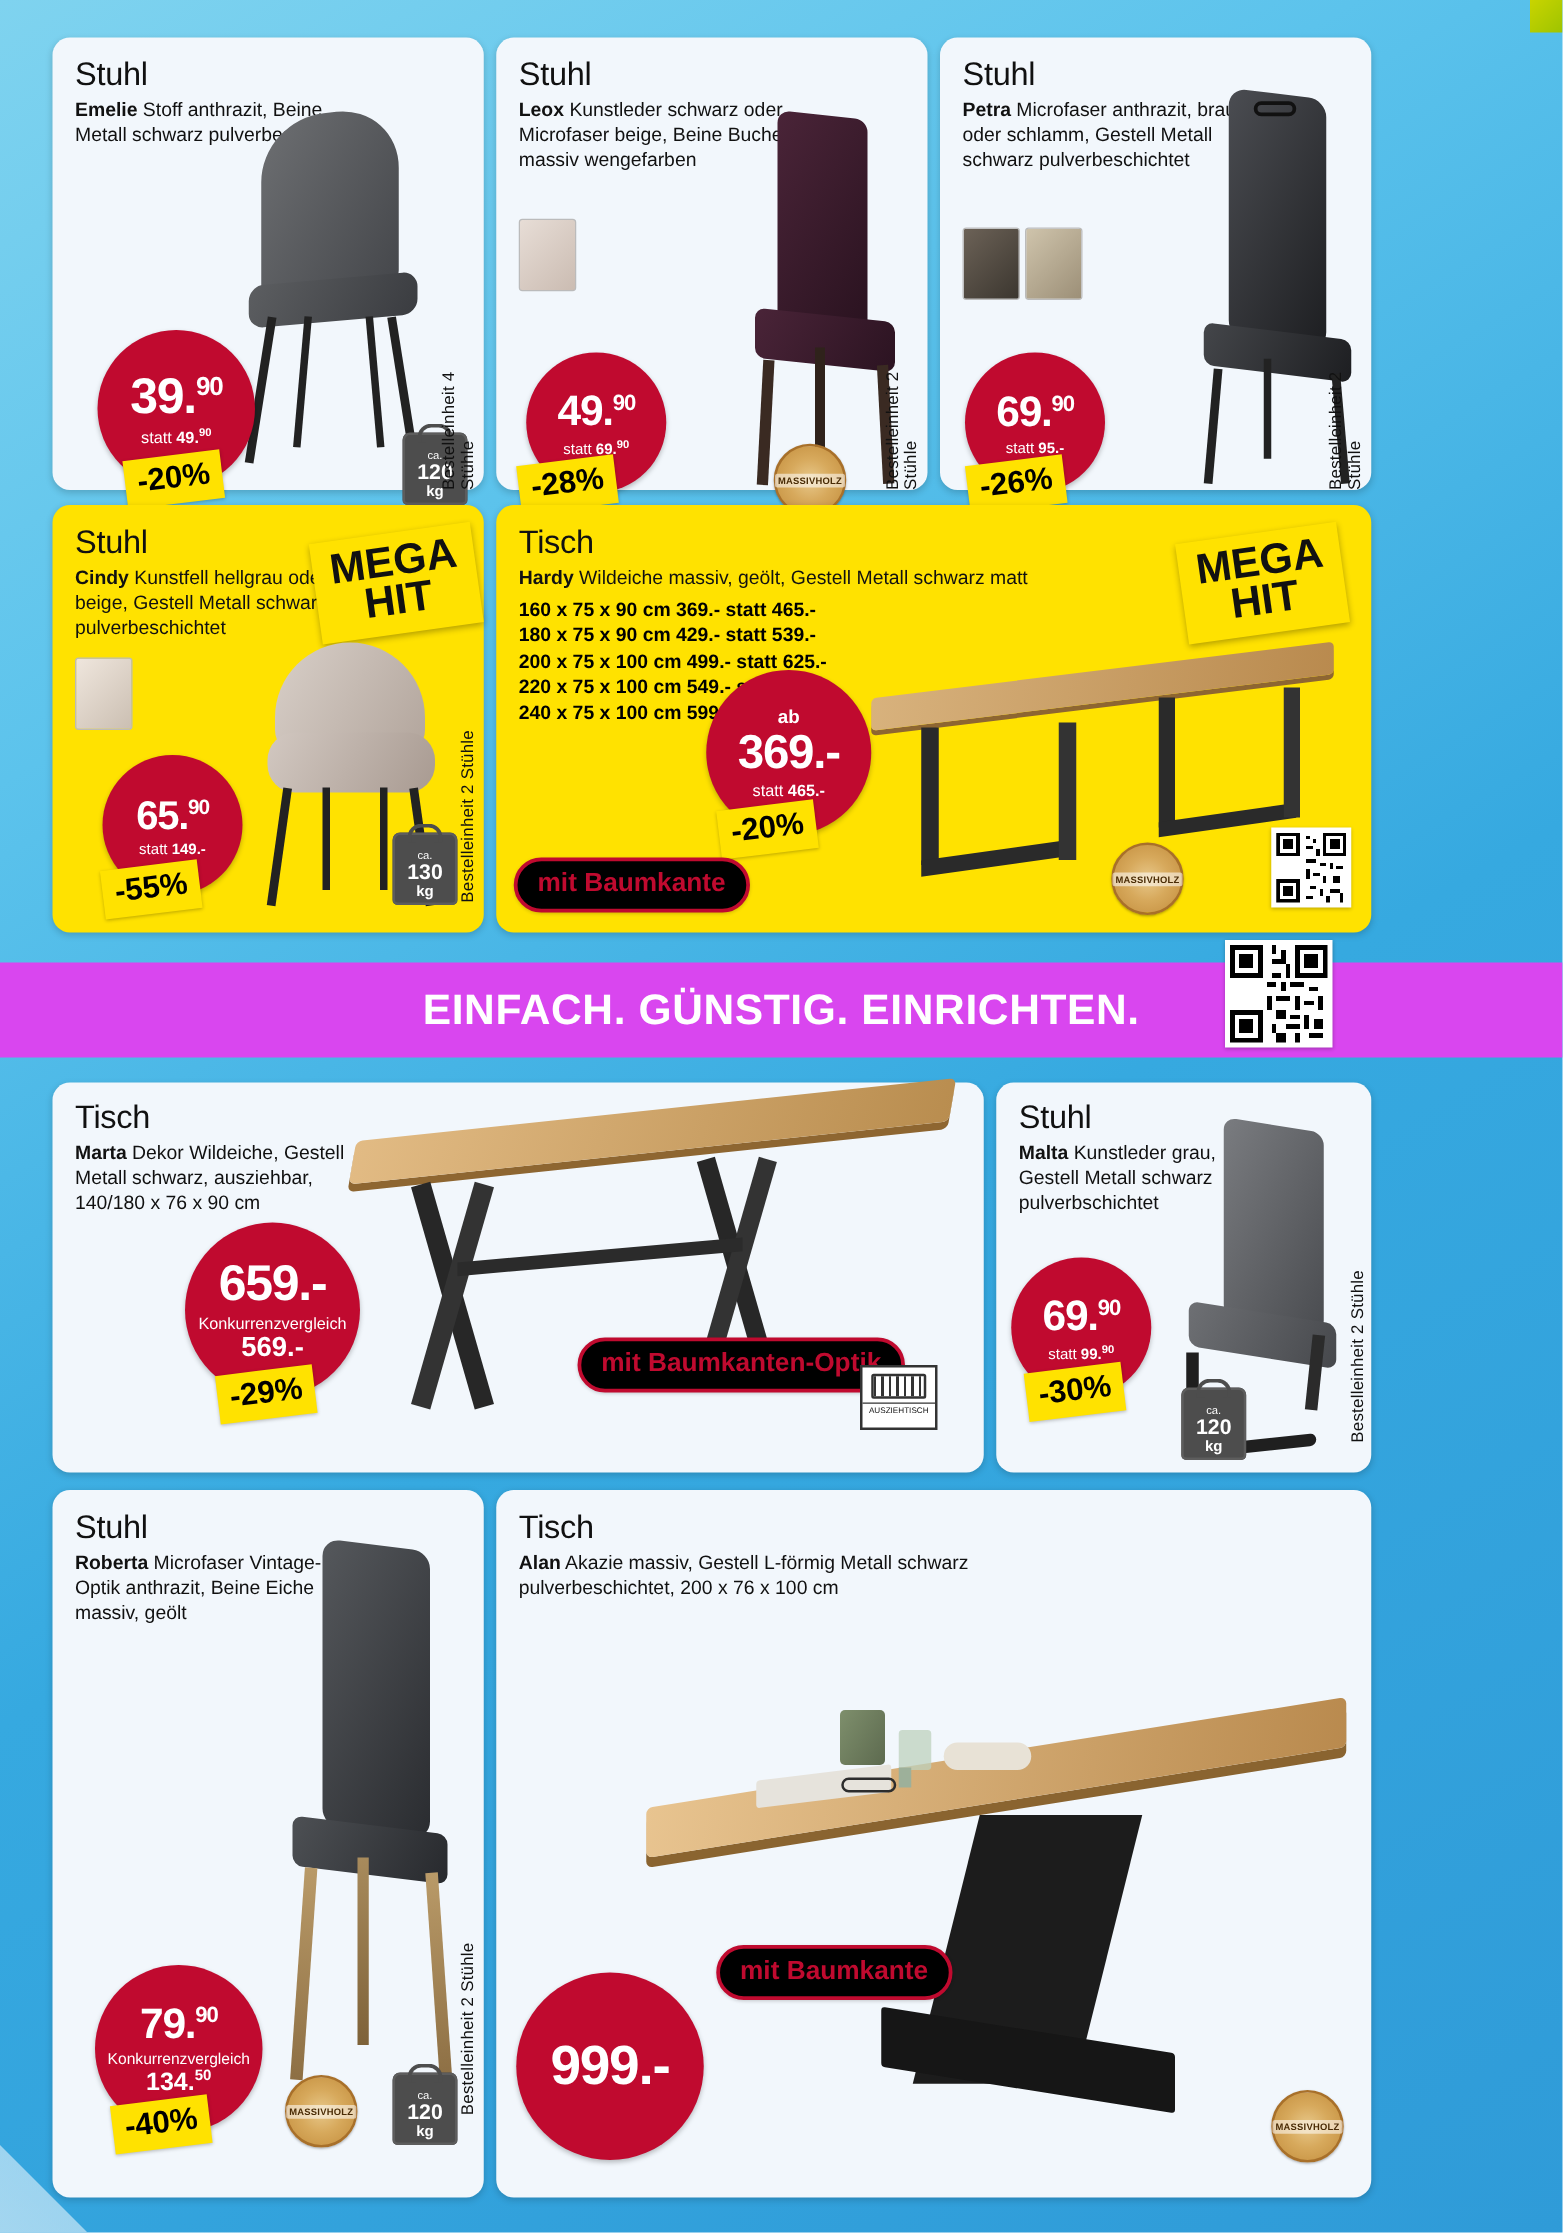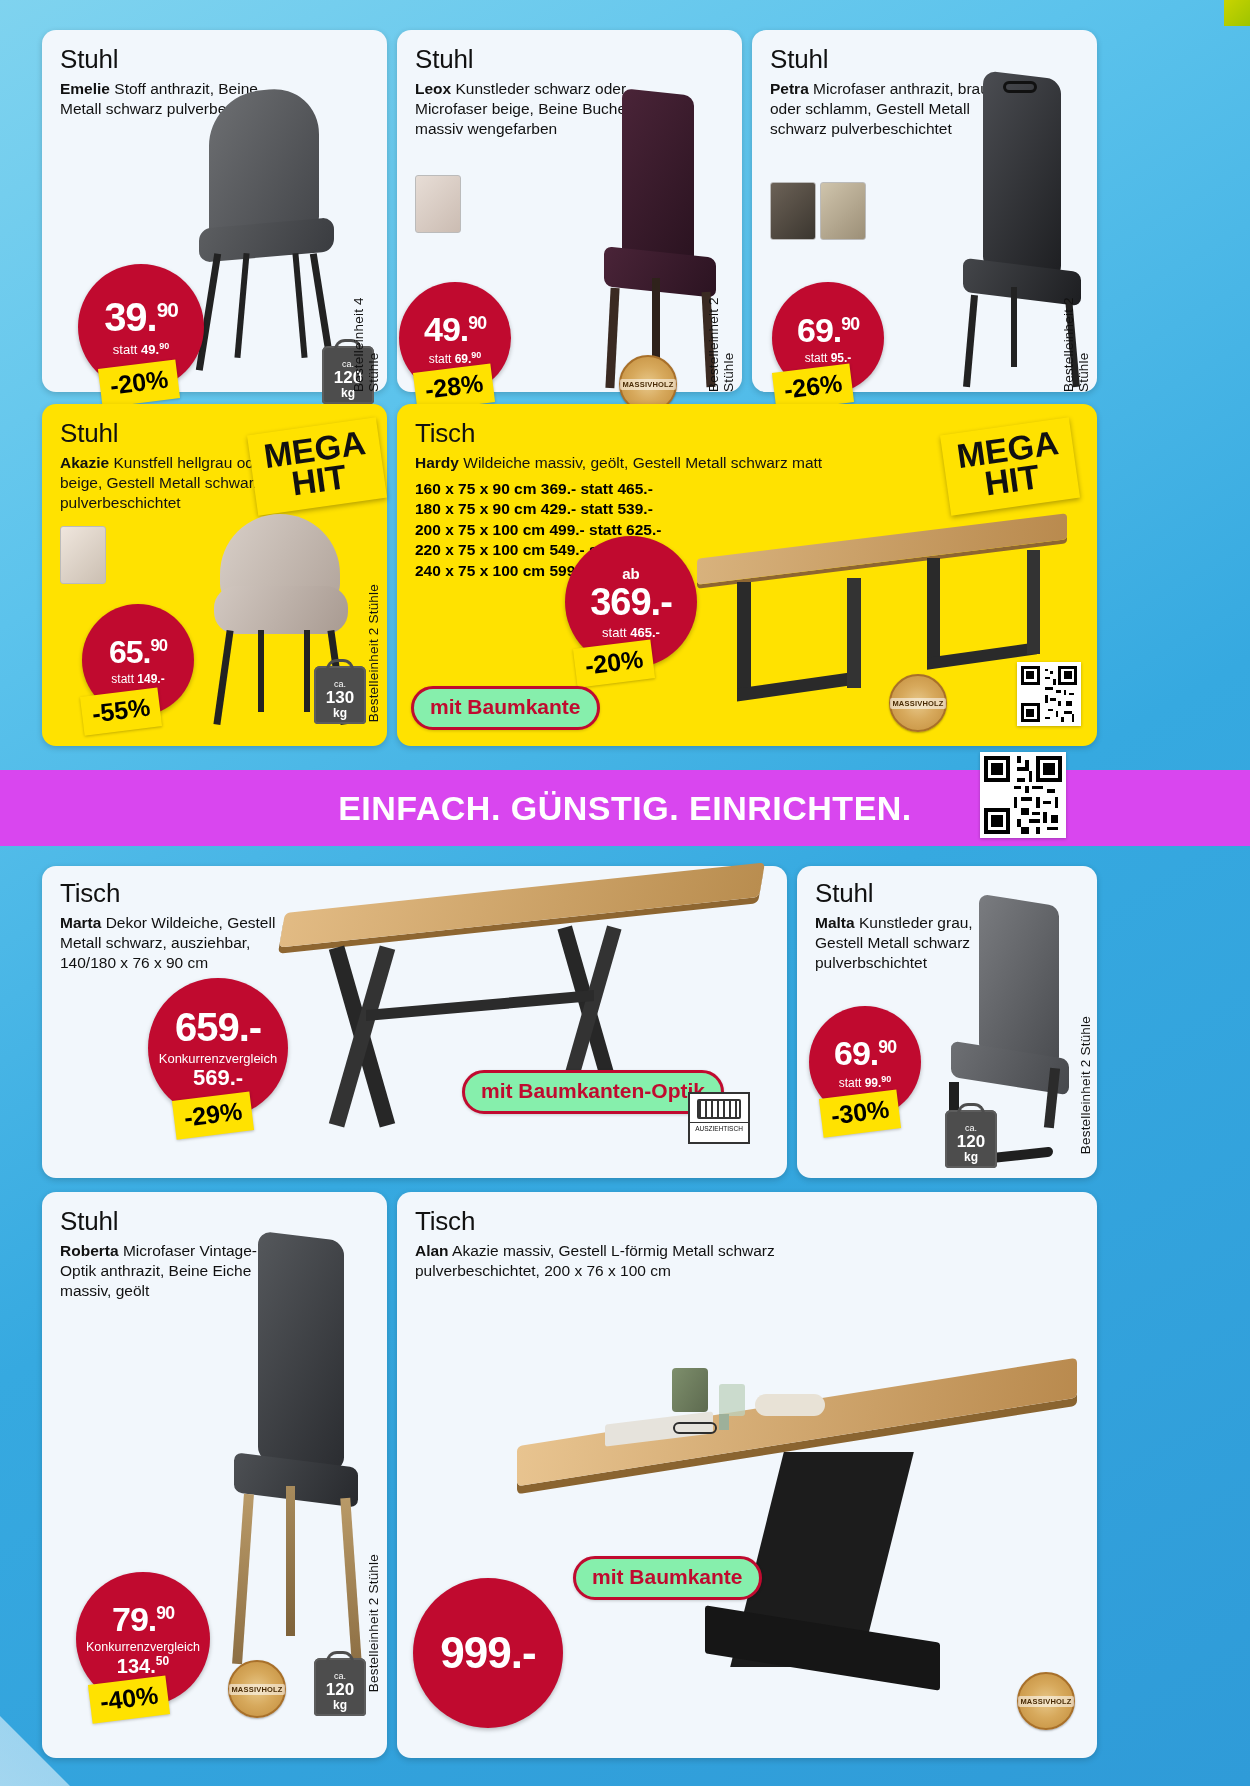--- a/index.html
+++ b/index.html
@@ -77,21 +77,21 @@
   .stamp span{ background:rgba(255,255,255,.55); padding:1px 2px; border-radius:2px;}
 
   
   .megahit{
     position:absolute; background:#ffe200; color:#111; font-weight:bold;
     font-size:34px; line-height:.92; padding:8px 14px 10px; transform:rotate(-8deg);
     text-align:center; box-shadow:0 2px 5px rgba(0,0,0,.3);
   }
   
   .pill{
-    position:absolute; background:#86efac; border:3px solid #c00a2f; border-radius:22px;
+    position:absolute; background:#000000; border:3px solid #c00a2f; border-radius:22px;
     color:#c00a2f; font-weight:bold; font-size:21px; padding:6px 16px 8px;
     box-shadow:0 1px 3px rgba(0,0,0,.18);
   }
 
   
   .banner {
     position:absolute; left:0; width:1250px; background:#d946ef; color:#fff;
     display:flex; align-items:center; justify-content:center;
     font-size:34px; font-weight:bold; letter-spacing:.5px;
   }
@@ -156,21 +156,21 @@
     <div class="sw" style="left:18px;top:145px;">
       <i style="background:linear-gradient(135deg,#e7ddd6,#cbbcb2);"></i>
     </div>
     <div class="ill" style="left:185px;top:62px;width:160px;height:300px;">
       <div style="position:absolute;left:40px;top:0px;width:72px;height:175px;background:linear-gradient(120deg,#4a2438,#29121f);border-radius:10px;transform:skewY(6deg);"></div>
       <div style="position:absolute;left:22px;top:160px;width:112px;height:40px;background:linear-gradient(120deg,#4a2438,#2b1321);border-radius:8px;transform:skewY(6deg);"></div>
       <div class="leg" style="left:26px;top:196px;width:9px;height:100px;background:#3a2a22;transform:rotate(3deg);"></div>
       <div class="leg" style="left:122px;top:200px;width:9px;height:95px;background:#3a2a22;transform:rotate(-3deg);"></div>
       <div class="leg" style="left:70px;top:186px;width:8px;height:85px;background:#2f221b;"></div>
     </div>
-    <div class="bubble" style="left:2px;top:252px;width:112px;height:112px;">
+    <div class="bubble" style="left:24px;top:252px;width:112px;height:112px;">
       <div class="main" style="font-size:34px;"><span>49.</span><span class="sup">90</span></div>
       <div class="statt" style="font-size:12px;"><span class="s">statt</span> <span>69.</span><span class="sup2">90</span></div>
     </div>
     <div class="disc" style="left:18px;top:338px;">-28%</div>
     <div class="stamp" style="left:222px;top:325px;">
         <span>MASSIVHOLZ</span>
       </div>
     <div class="vert" style="right:6px;top:230px;">Bestelleinheit 2 Stühle</div>
   </div>
 
@@ -195,21 +195,21 @@
       <div class="main" style="font-size:34px;"><span>69.</span><span class="sup">90</span></div>
       <div class="statt" style="font-size:12px;"><span class="s">statt</span> <span>95.-</span></div>
     </div>
     <div class="disc" style="left:22px;top:338px;">-26%</div>
     <div class="vert" style="right:6px;top:230px;">Bestelleinheit 2 Stühle</div>
   </div>
 
   <div class="card yellow" style="left:42px; top:404px; width:345px; height:342px;">
     <div style="position:absolute;left:18px;top:14px;width:230px;">
       <div class="ttl">Stuhl</div>
-      <div class="desc"><b>Akazie</b> <span>Kunstfell hellgrau oder beige, Gestell Metall schwarz pulverbeschichtet</span></div>
+      <div class="desc"><b>Cindy</b> <span>Kunstfell hellgrau oder beige, Gestell Metall schwarz pulverbeschichtet</span></div>
     </div>
     <div class="megahit" style="left:210px;top:22px;">MEGA<br>HIT</div>
     <div class="sw" style="left:18px;top:122px;">
       <i style="background:linear-gradient(135deg,#efe6dd,#cbbfb2);"></i>
     </div>
     <div class="ill" style="left:150px;top:100px;width:190px;height:230px;">
       <div style="position:absolute;left:28px;top:10px;width:120px;height:90px;background:linear-gradient(120deg,#d8cfc8,#b2a59c);border-radius:60px 60px 20px 20px;"></div>
       <div style="position:absolute;left:22px;top:82px;width:134px;height:48px;background:linear-gradient(120deg,#d2c8c1,#a89a91);border-radius:22px;"></div>
       <div class="leg" style="left:28px;top:126px;width:7px;height:95px;transform:rotate(8deg);"></div>
       <div class="leg" style="left:142px;top:126px;width:7px;height:95px;transform:rotate(-8deg);"></div>

